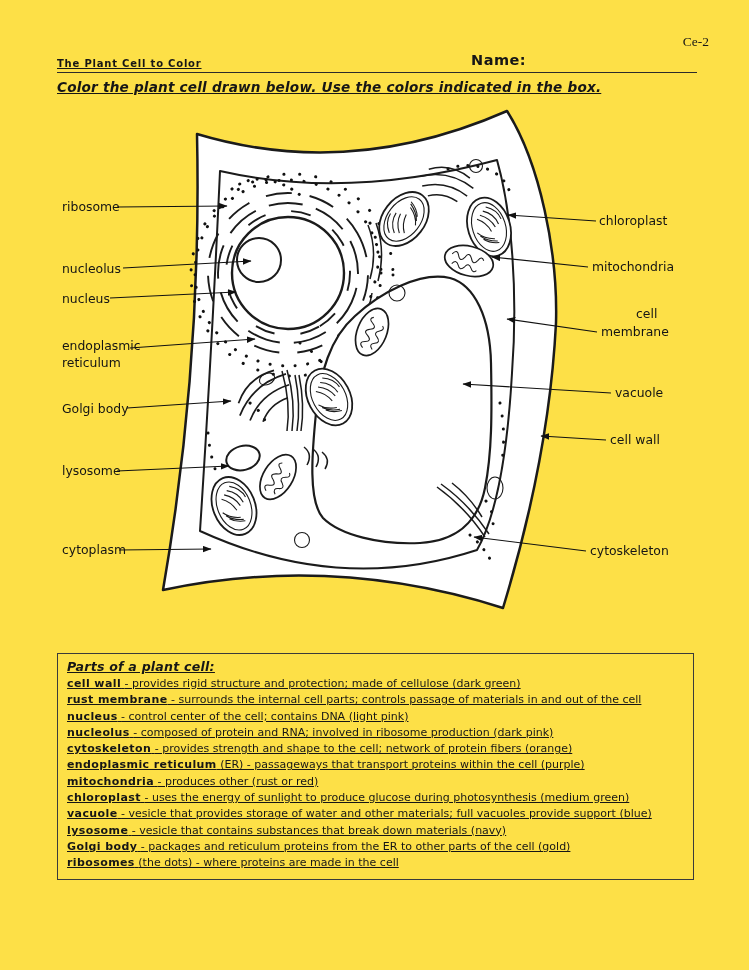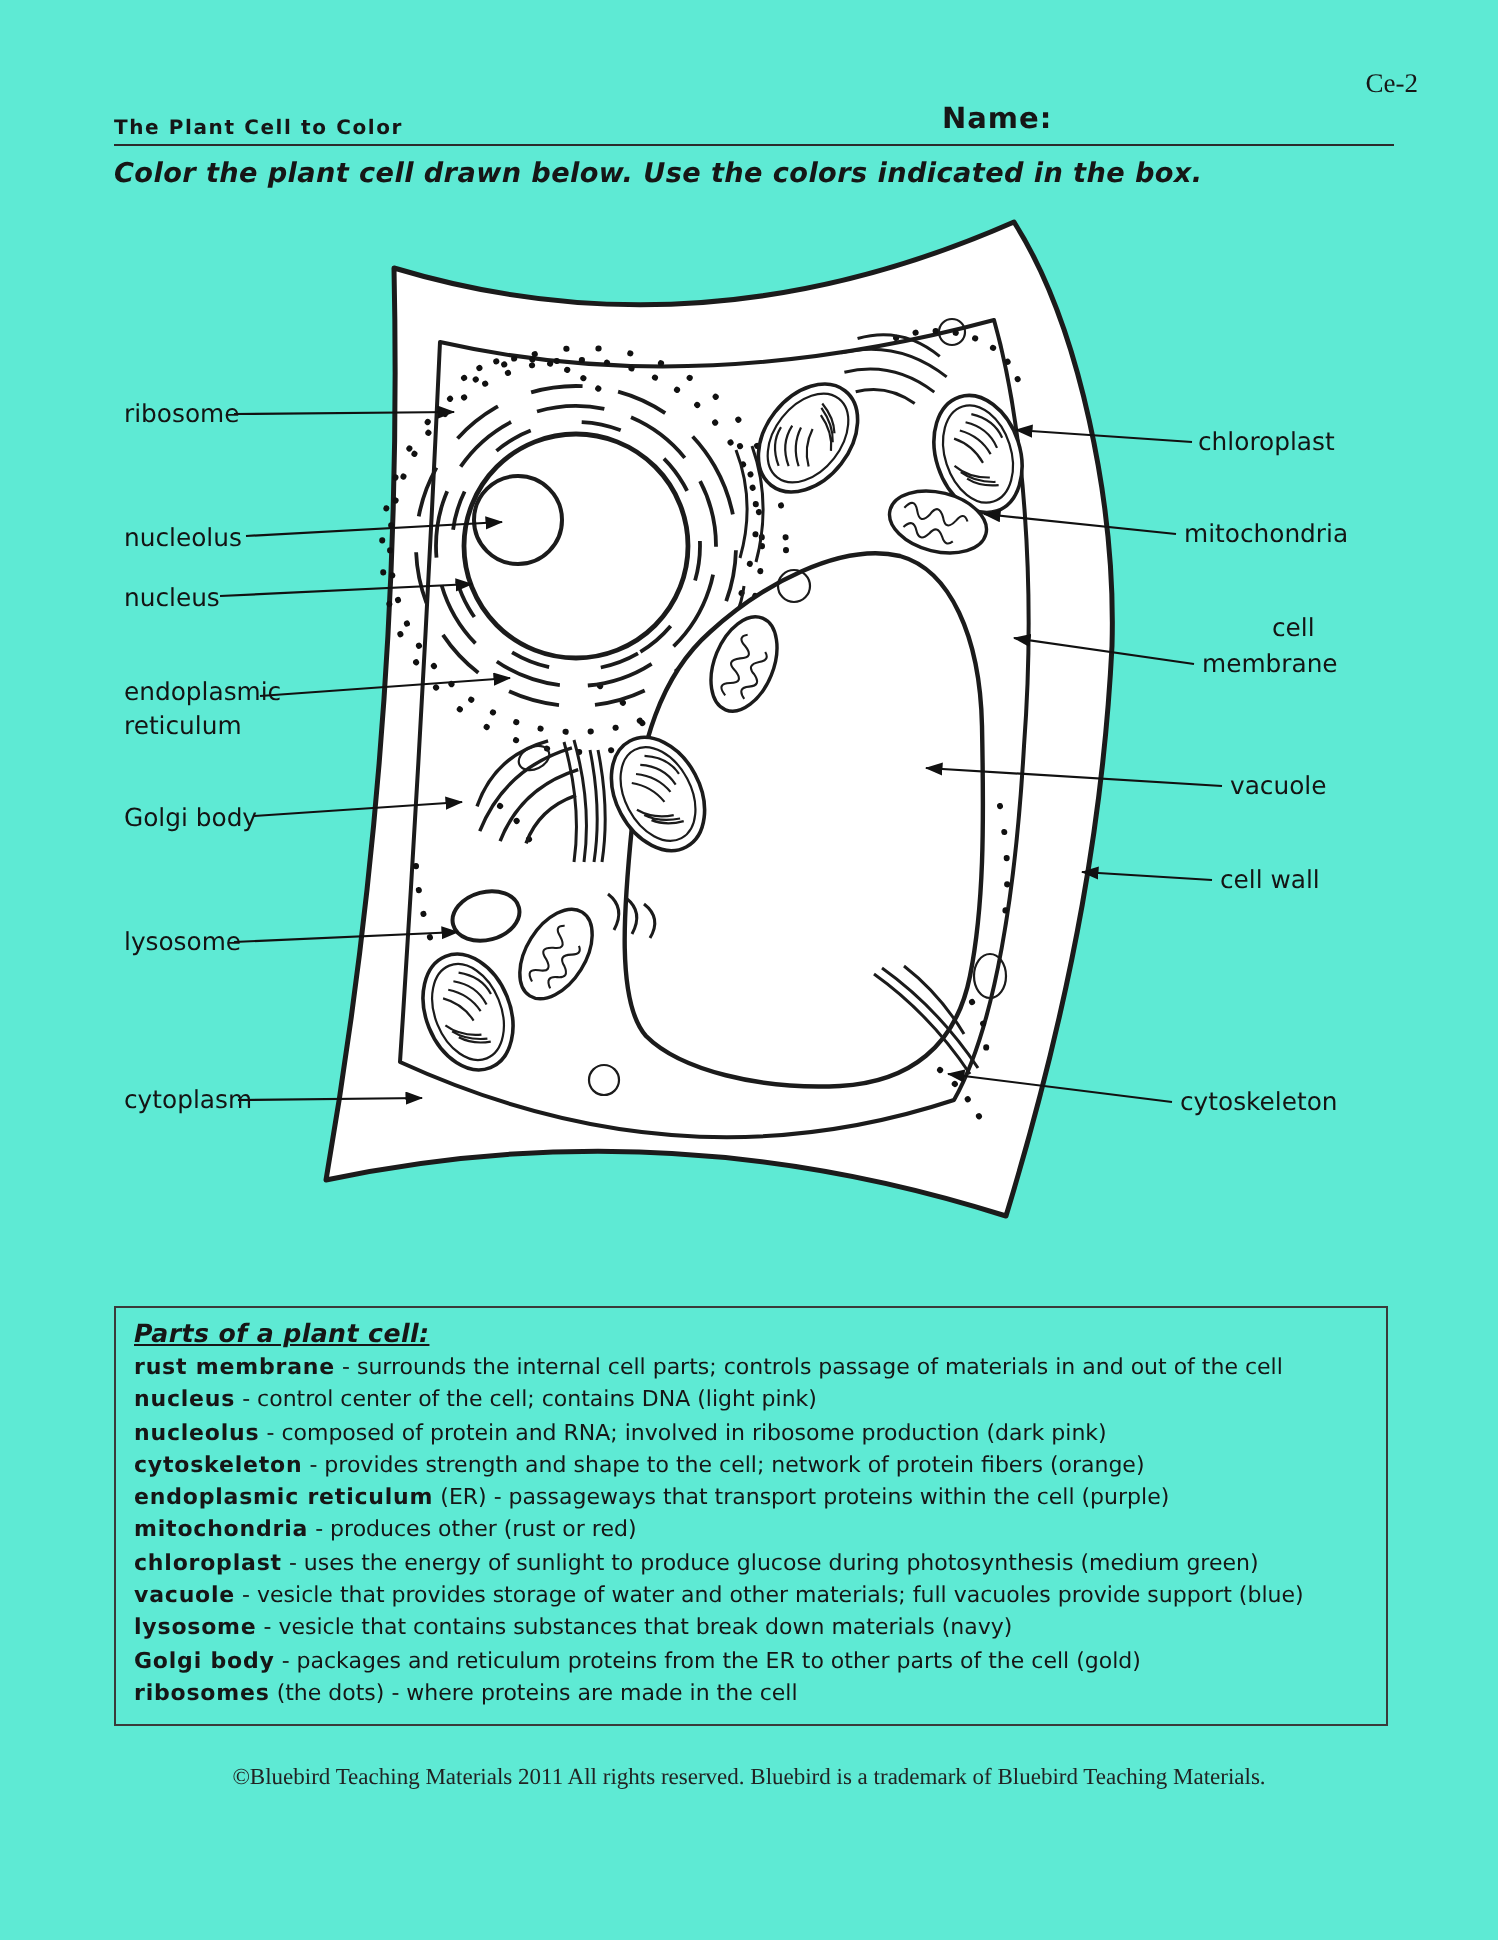--- a/index.html
+++ b/index.html
@@ -1,18 +1,18 @@
 <!DOCTYPE html>
 <html><head>
 <meta charset="utf-8">
 <style>
   html,body{margin:0;padding:0;background:#e8e8e8;}
   .page{
-    position:relative;width:749px;height:970px;margin:0 auto;background:#5eead4;
-    font-family:"DejaVu Sans",sans-serif;color:#161616;overflow:hidden;
+    position:relative;width:749px;height:970px;margin:0 auto;background:#fde047;
+    font-family:"DejaVu Sans",sans-serif;color:#161616;overflow:hidden;text-decoration:underline;
   }
   .code{
     position:absolute;top:34px;right:40px;
     font-family:"Liberation Serif",serif;font-size:13.5px;
   }
   .title-row{
     position:relative;margin:52px 52px 0 57px;height:20px;
     border-bottom:1.6px solid #2b2b2b;
   }
   .title{font-size:10px;font-weight:bold;letter-spacing:.8px;}
@@ -159,28 +159,28 @@
     <text class="lbl" x="592" y="168">mitochondria</text>
     <text class="lbl" x="636" y="215">cell</text>
     <text class="lbl" x="601" y="233">membrane</text>
     <text class="lbl" x="615" y="294">vacuole</text>
     <text class="lbl" x="610" y="341">cell wall</text>
     <text class="lbl" x="590" y="452">cytoskeleton</text>
   </svg>
 
   <div class="parts-box">
     <div class="parts-heading">Parts of a plant cell:</div>
+    <div class="def-line"><b>cell wall</b> <span>- provides rigid structure and protection; made of cellulose (dark green)</span></div>
     <div class="def-line"><b>rust membrane</b> <span>- surrounds the internal cell parts; controls passage of materials in and out of the cell</span></div>
     <div class="def-line"><b>nucleus</b> <span>- control center of the cell; contains DNA (light pink)</span></div>
     <div class="def-line"><b>nucleolus</b> <span>- composed of protein and RNA; involved in ribosome production (dark pink)</span></div>
     <div class="def-line"><b>cytoskeleton</b> <span>- provides strength and shape to the cell; network of protein fibers (orange)</span></div>
     <div class="def-line"><b>endoplasmic reticulum</b> <span>(ER) - passageways that transport proteins within the cell (purple)</span></div>
     <div class="def-line"><b>mitochondria</b> <span>- produces other (rust or red)</span></div>
     <div class="def-line"><b>chloroplast</b> <span>- uses the energy of sunlight to produce glucose during photosynthesis (medium green)</span></div>
     <div class="def-line"><b>vacuole</b> <span>- vesicle that provides storage of water and other materials; full vacuoles provide support (blue)</span></div>
     <div class="def-line"><b>lysosome</b> <span>- vesicle that contains substances that break down materials (navy)</span></div>
     <div class="def-line"><b>Golgi body</b> <span>- packages and reticulum proteins from the ER to other parts of the cell (gold)</span></div>
     <div class="def-line"><b>ribosomes</b> <span>(the dots) - where proteins are made in the cell</span></div>
   </div>
 
-  <div class="footer">©Bluebird Teaching Materials 2011 All rights reserved. Bluebird is a trademark of Bluebird Teaching Materials.</div>
 
 </div>
 
 </body></html>

